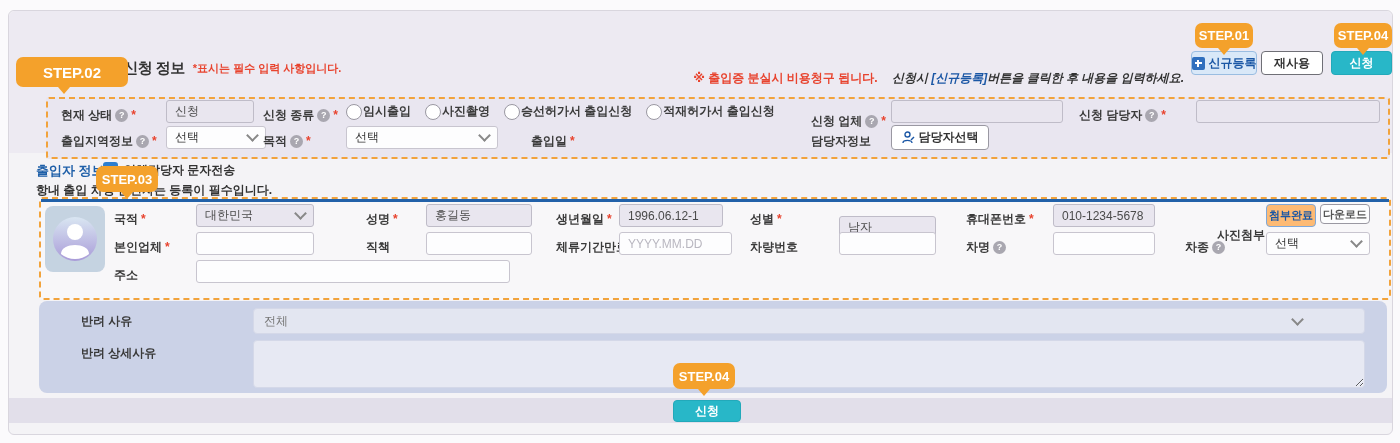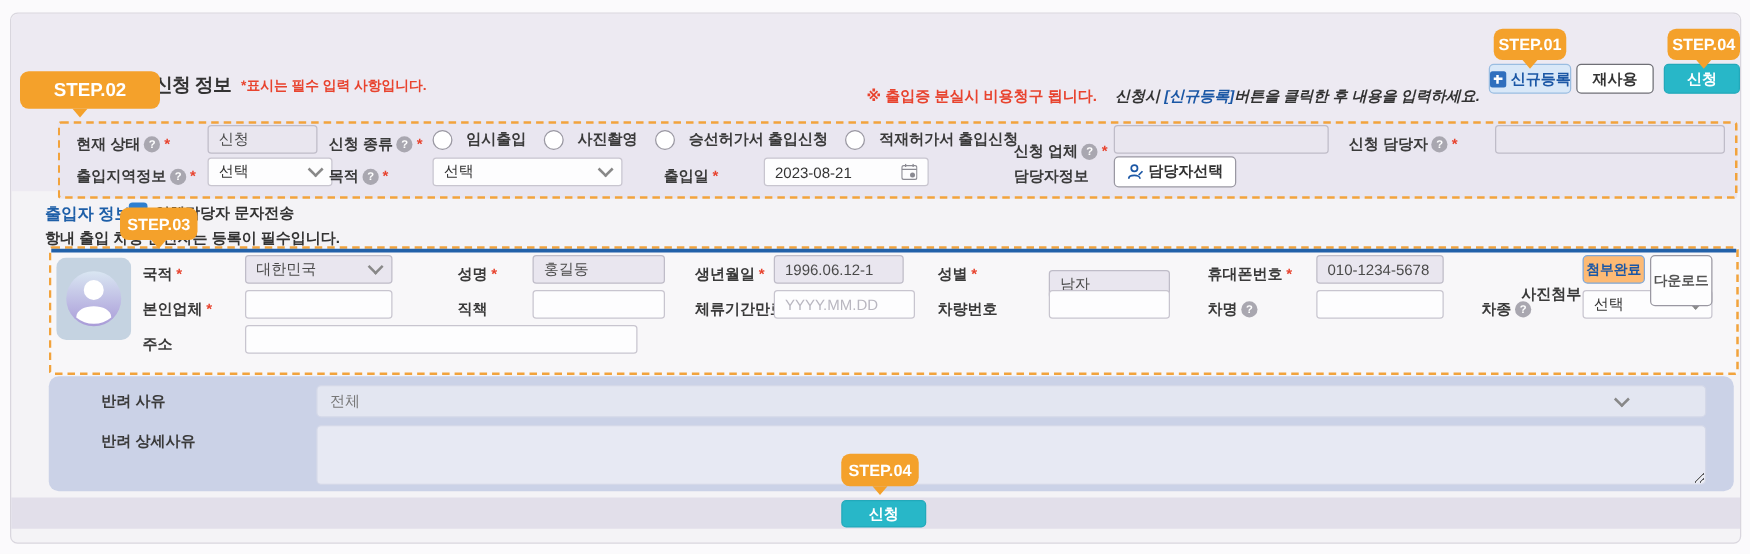--- a/index.html
+++ b/index.html
@@ -30,21 +30,21 @@
   
   .fld{position:absolute;height:23px;box-sizing:border-box;border-radius:3px;font-size:12px;display:flex;align-items:center;padding:0 8px;z-index:5;}
   .ro{background:#e9e6ef;border:1px solid #bfbcc8;color:#4a4a4a;}
   .wt{background:#fdfdfe;border:1px solid #c8c5cf;color:#333;}
   .wt input{border:none;background:transparent;width:100%;font:12px "Liberation Sans",sans-serif;color:#333;outline:none;padding:0;}
   .wt input::placeholder{color:#b9b7c0;}
   .sel{justify-content:space-between;}
   .chev{width:7px;height:7px;border-right:2px solid #888;border-bottom:2px solid #888;transform:rotate(45deg);margin-top:-4px;flex:0 0 auto;}
   
   .radios{position:absolute;display:flex;align-items:center;gap:14px;height:23px;z-index:5;}
-  .radio{display:flex;align-items:center;gap:11px;font-size:12px;font-weight:bold;color:#3a3a3a;white-space:nowrap;cursor:pointer;}
+  .radio{display:flex;align-items:center;gap:1px;font-size:12px;font-weight:bold;color:#3a3a3a;white-space:nowrap;cursor:pointer;}
   .rcircle{width:14px;height:14px;border:1px solid #9a98a2;border-radius:50%;background:#fff;flex:0 0 auto;}
   
   .cb{position:absolute;width:15px;height:15px;background:#2e7fd0;border-radius:3px;display:flex;align-items:center;justify-content:center;z-index:5;cursor:pointer;}
   .cb .mark{width:8px;height:4px;border-left:2px solid #fff;border-bottom:2px solid #fff;transform:rotate(-45deg);margin-top:-2px;}
   .note-line{position:absolute;font-size:12px;font-weight:bold;color:#333;white-space:nowrap;z-index:5;}
   
   .btn{position:absolute;box-sizing:border-box;display:flex;align-items:center;justify-content:center;gap:4px;font-size:12px;font-weight:bold;border-radius:4px;cursor:pointer;z-index:10;white-space:nowrap;}
   .btn-newreg{background:#d9e8f8;border:1px solid #9abde1;color:#1b57a5;}
   .btn-reuse{background:#fff;border:1px solid #6f6f76;color:#333;}
   .btn-teal{background:#28b7c8;border:1px solid #22a9ba;color:#fff;}
@@ -183,32 +183,20 @@
     </div>
     <div class="fld wt sel" style="left:337px;top:115px;width:152px;">
         <span>선택</span>
         <span class="chev"></span>
       </div>
 
     <div class="lbl" style="left:522px;top:119px;">
       <span>출입일</span>
         <span class="req">*</span>
     </div>
-    <div class="fld wt sel" style="left:602px;top:115px;width:132px;">
-      <span>2023-08-21</span>
-      <span>
-        <svg width="13" height="13" viewBox="0 0 13 13">
-            <rect x="0.5" y="1.5" width="12" height="11" rx="1.5" fill="none" stroke="#8a8a92"></rect>
-            <line x1="0.5" y1="4.5" x2="12.5" y2="4.5" stroke="#8a8a92"></line>
-            <line x1="3.5" y1="0" x2="3.5" y2="2.5" stroke="#8a8a92"></line>
-            <line x1="9.5" y1="0" x2="9.5" y2="2.5" stroke="#8a8a92"></line>
-            <circle cx="9" cy="9" r="2" fill="#8a8a92"></circle>
-          </svg>
-      </span>
-    </div>
 
     <div class="lbl" style="left:802px;top:119px;">
       <span>담당자정보</span>
     </div>
     <div class="btn btn-outline" style="left:882px;top:114px;width:98px;height:25px;">
       <svg width="13" height="13" viewBox="0 0 13 13">
           <circle cx="5.5" cy="3.5" r="2.5" fill="none" stroke="#1b57a5" stroke-width="1.4"></circle>
           <path d="M1 12 C1 8.5 10 8.5 10 12" fill="none" stroke="#1b57a5" stroke-width="1.4"></path>
           <line x1="9" y1="9" x2="12" y2="6" stroke="#1b57a5" stroke-width="1.4"></line>
         </svg>
@@ -279,21 +267,21 @@
     <div class="fld ro" style="left:1044px;top:193px;width:102px;text-align:right;">
         <span>010-1234-5678</span>
       </div>
 
     <div class="lbl" style="left:1176px;top:213px;margin-left:32px;">
         <span>사진첨부</span>
       </div>
     <div class="btn btn-blue-outline" style="left:1257px;top:193px;width:50px;height:23px;">
         <span>첨부완료</span>
       </div>
-    <div class="btn btn-gray-outline" style="left:1311px;top:193px;width:50px;height:41px;">
+    <div class="btn btn-gray-outline" style="left:1311px;top:193px;width:50px;height:20px;">
         <span>다운로드</span>
       </div>
 
     <div class="lbl" style="left:105px;top:225px;">
       <span>본인업체</span>
         <span class="req">*</span>
     </div>
     <div class="fld wt" style="left:187px;top:221px;width:118px;">
         <input value="" style="">
       </div>

